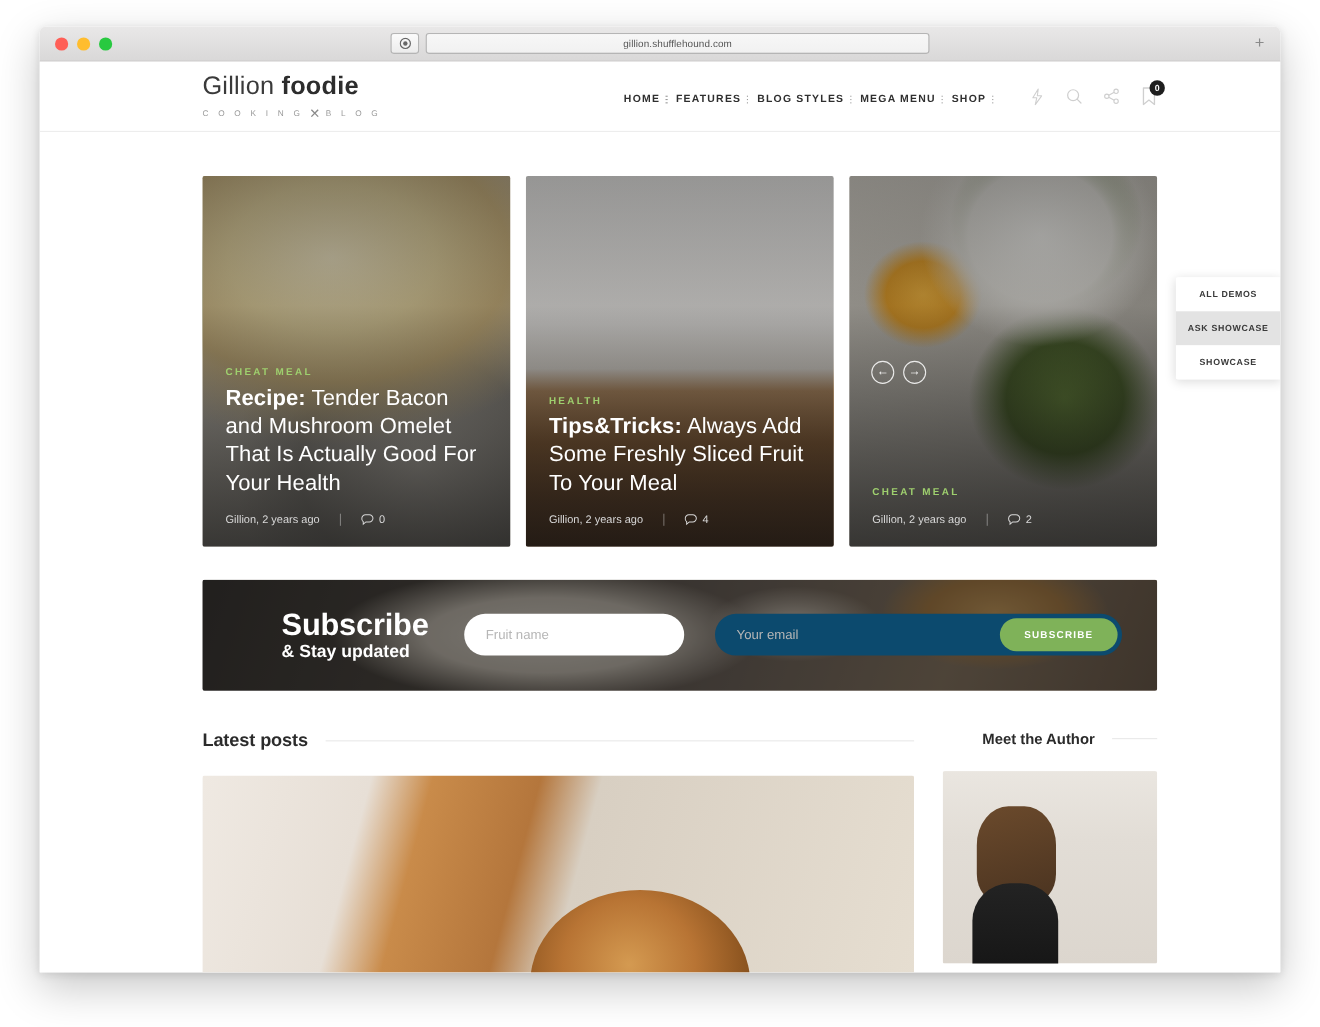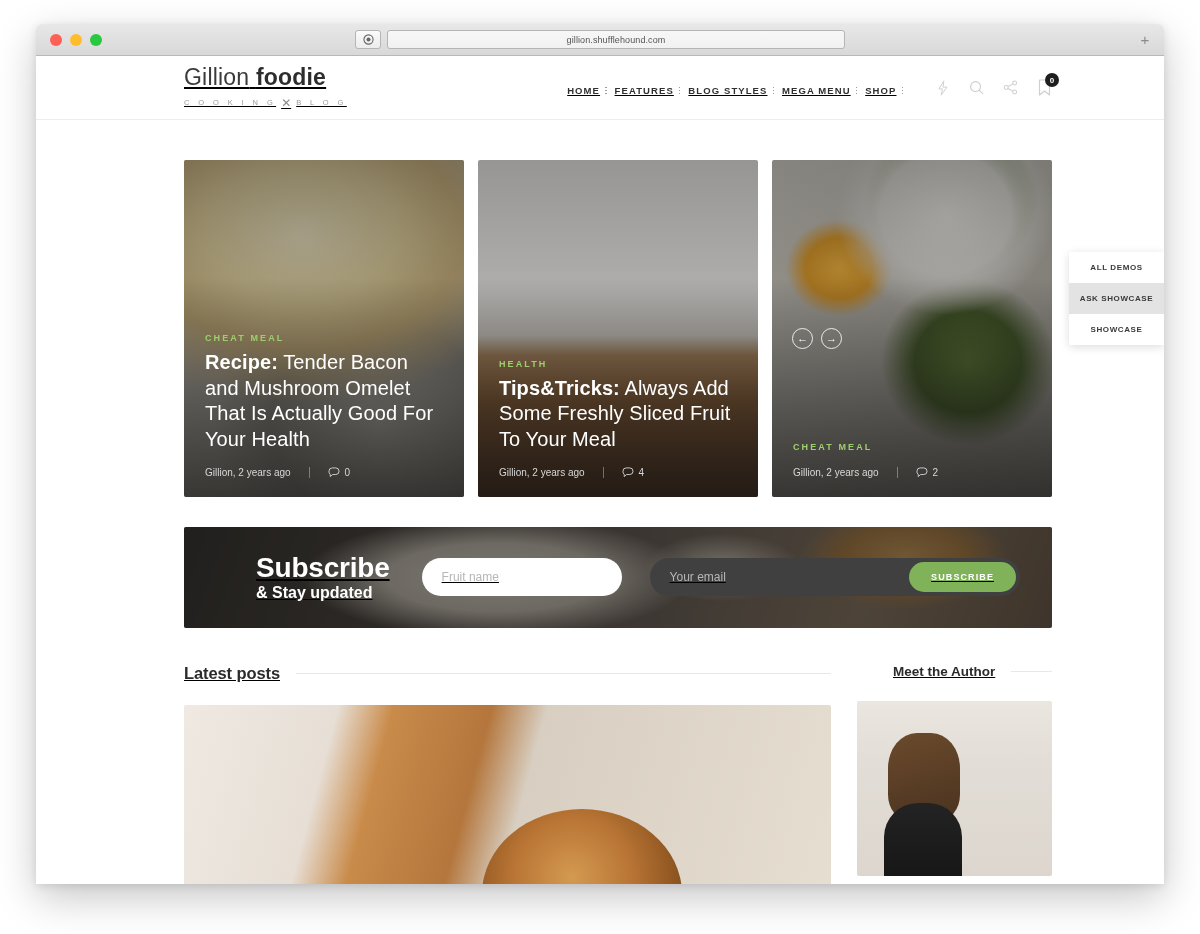--- a/index.html
+++ b/index.html
@@ -51,21 +51,21 @@
     letter-spacing: .1px;
   }
   .plus-btn {
     position: absolute; right: 10px;
     width: 18px; height: 18px;
     display: flex; align-items: center; justify-content: center;
     font-size: 15px; color: #8a8a8a; line-height: 1;
   }
 
   
-  .page { position: relative; background: #fff; height: 828px; overflow: hidden; text-decoration: underline; }
+  .page { position: relative; background: #fff; height: 828px; overflow: hidden; }
 
   
   .site-header {
     height: 64px;
     border-bottom: 1px solid #ededed;
     display: flex; align-items: center;
     padding: 0 112px 0 148px;
   }
   .logo { display: flex; flex-direction: column; }
   .logo-main {
@@ -192,21 +192,21 @@
   .sub-head { color: #fff; }
   .sub-title { font-size: 28px; font-weight: 700; line-height: 1.05; letter-spacing: -.2px; }
   .sub-sub { font-size: 16px; font-weight: 700; line-height: 1.2; margin-top: 1px; }
   .sub-name {
     width: 200px; height: 38px; border-radius: 19px;
     background: #fff; display: flex; align-items: center;
     padding: 0 20px; font-size: 12px; color: #b6b6b6;
     margin-left: 16px;
   }
   .sub-email-wrap {
-    flex: 1; height: 38px; border-radius: 19px; background: #404040;
+    flex: 1; height: 38px; border-radius: 19px; background: #0c4a6e;
     display: flex; align-items: center; padding: 0 4px 0 20px;
     margin-left: 12px;
   }
   .sub-email { flex: 1; font-size: 12px; color: #b6b6b6; }
   .sub-btn {
     height: 30px; padding: 0 22px; border-radius: 15px;
     background: #7fb259; color: #fff;
     font-size: 9px; font-weight: 700; letter-spacing: 1.1px;
     display: flex; align-items: center; justify-content: center;
     cursor: pointer;

